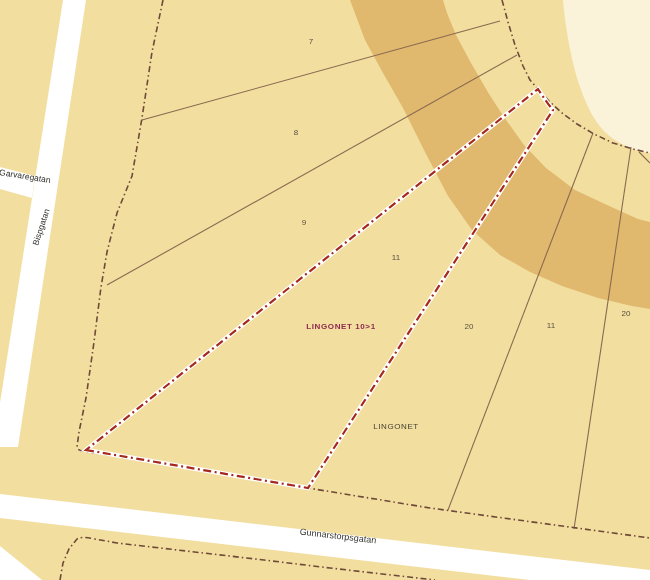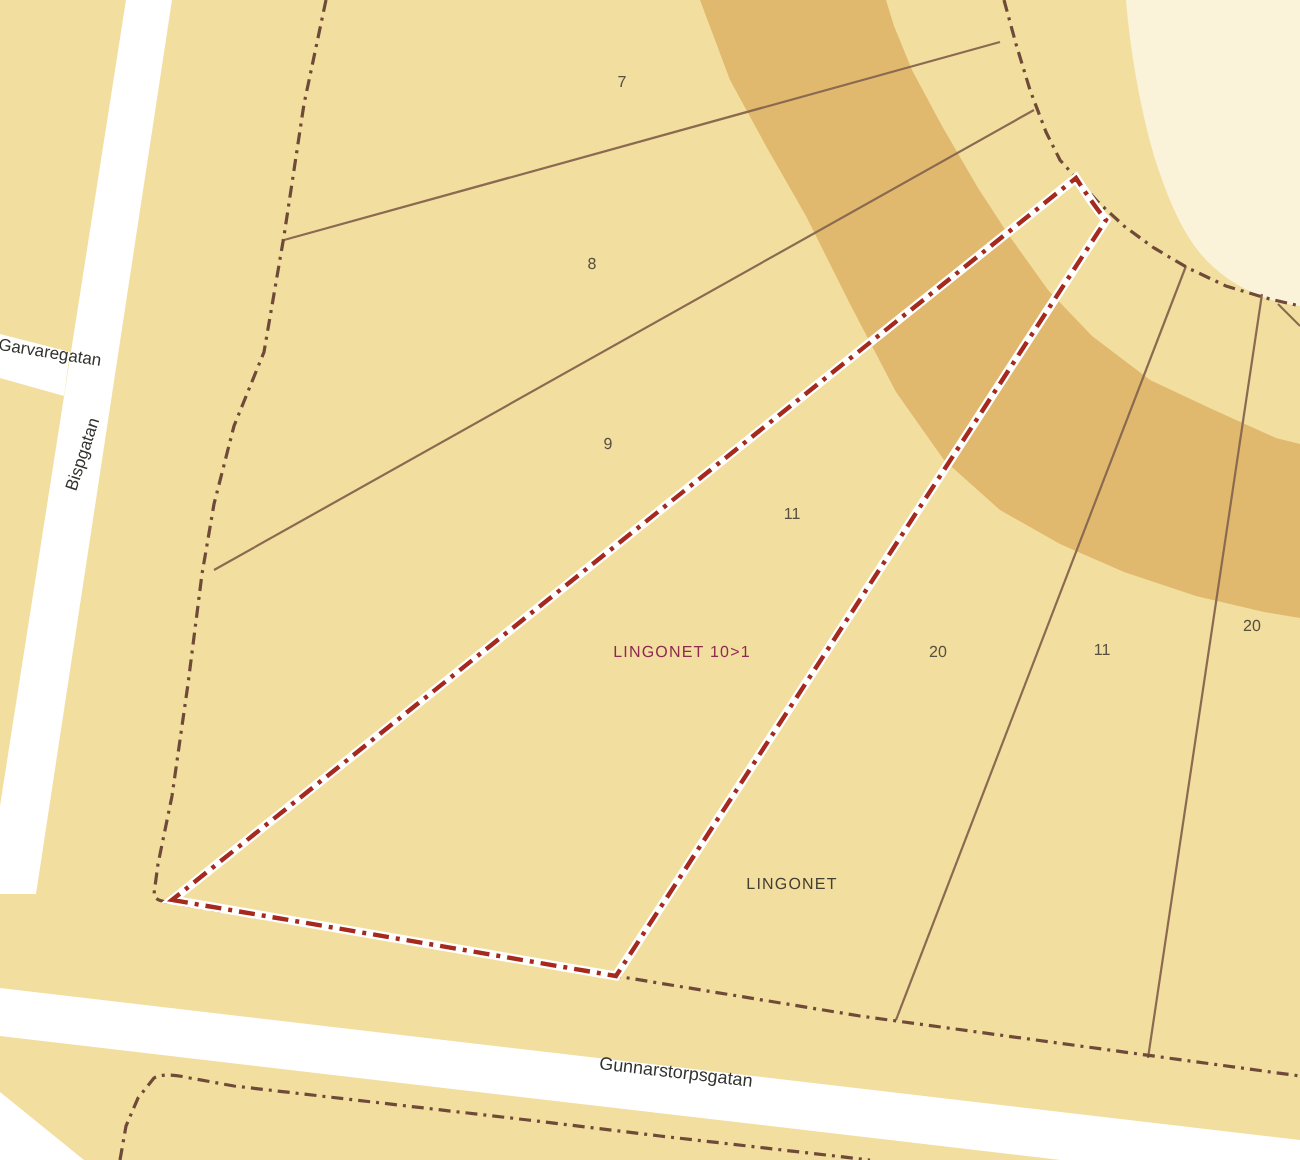--- a/index.html
+++ b/index.html
@@ -16,21 +16,21 @@
     transform:translate(-50%,-50%);
     white-space:nowrap;
     pointer-events:none;
   }
   .parcel-num{
     font-size:8px;
     color:#57503E;
   }
   .prop-label{
     font-size:8px;
-    font-weight:normal;
+    font-weight:bold;
     letter-spacing:0.6px;
     color:#8E2950;
   }
   .prop-label2{
     font-size:8px;
     letter-spacing:0.6px;
     color:#444032;
   }
   .street-label{
     font-size:9px;
@@ -74,19 +74,19 @@
 
   <div class="lbl parcel-num" style="left:311px;top:41px;">7</div>
   <div class="lbl parcel-num" style="left:296px;top:132px;">8</div>
   <div class="lbl parcel-num" style="left:304px;top:222px;">9</div>
   <div class="lbl parcel-num" style="left:396px;top:257px;">11</div>
   <div class="lbl parcel-num" style="left:469px;top:326px;">20</div>
   <div class="lbl parcel-num" style="left:551px;top:325px;">11</div>
   <div class="lbl parcel-num" style="left:626px;top:313px;">20</div>
 
   <div class="lbl prop-label" style="left:341px;top:326px;">LINGONET 10&gt;1</div>
-  <div class="lbl prop-label2" style="left:396px;top:442px;">LINGONET</div>
+  <div class="lbl prop-label2" style="left:396px;top:426px;">LINGONET</div>
 
   <div class="lbl street-label" style="left:25px;top:176px;transform:translate(-50%,-50%) rotate(9deg);font-size:8.5px;">Garvaregatan</div>
   <div class="lbl street-label" style="left:41px;top:227px;transform:translate(-50%,-50%) rotate(-72deg);font-size:8.5px;">Bispgatan</div>
   <div class="lbl street-label" style="left:338px;top:536px;transform:translate(-50%,-50%) rotate(6.6deg);">Gunnarstorpsgatan</div>
 
 </div>
 
 </body></html>

